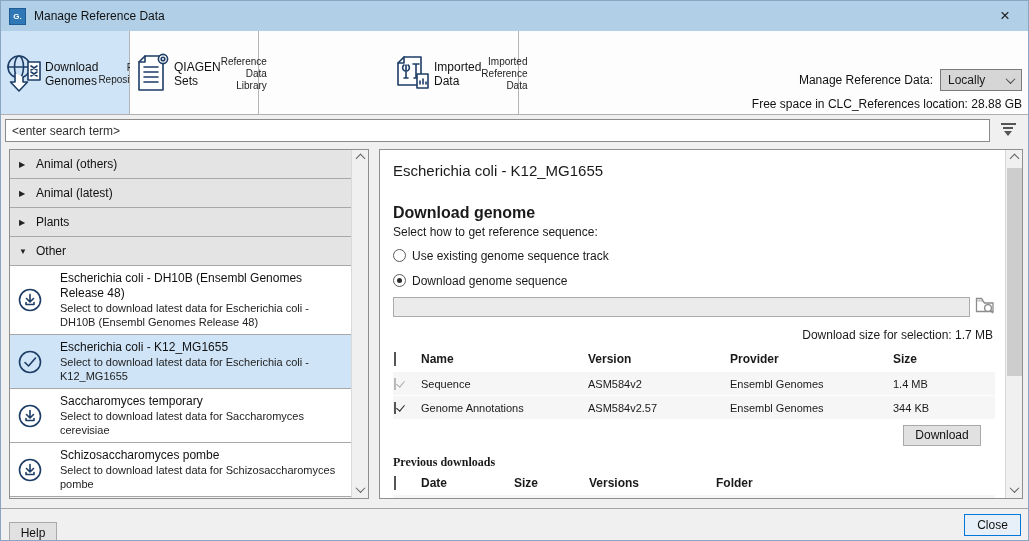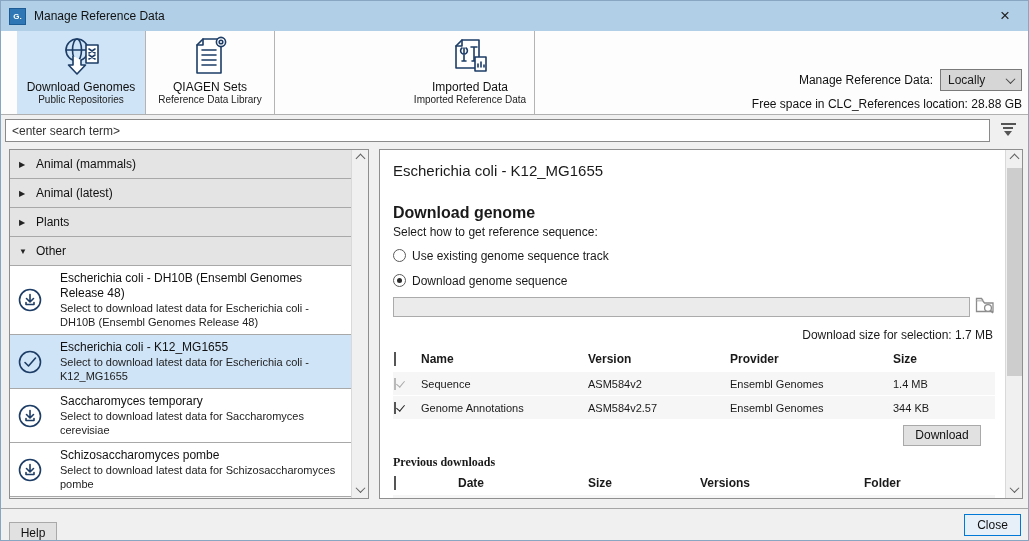--- a/index.html
+++ b/index.html
@@ -8,21 +8,21 @@
   .window { position:relative; width:1029px; height:541px; background:#f0f0f0; border:1px solid #88a5c2; overflow:hidden; }
 
   
   .titlebar { position:absolute; left:0; top:0; width:100%; height:30px; background:#b1d0e8; display:flex; align-items:center; padding-left:8px; }
   .app-icon { width:17px; height:17px; background:#2f78b5; border:1px solid #1d5c94; color:#fff; font-size:8px; font-weight:bold; display:flex; align-items:center; justify-content:center; margin-right:8px; }
   .title-text { font-size:12px; color:#111; }
   .titlebar-close { position:absolute; right:0; top:0; width:46px; height:30px; display:flex; align-items:center; justify-content:center; font-size:17px; color:#222; cursor:default; }
 
   
   .tabbar { position:absolute; left:0; top:30px; width:100%; height:84px; background:#fdfdfd; border-bottom:1px solid #b0b0b0; }
-  .tab { position:absolute; top:0; height:83px; width:129px; border-right:1px solid #b4b4b4; display:flex; flex-direction:column; align-items:center; padding-top:3px; background:#fdfdfd;margin-left:16px; }
+  .tab { position:absolute; top:0; height:83px; width:129px; border-right:1px solid #b4b4b4; display:flex; align-items:center; padding-top:3px; background:#fdfdfd; }
   .tab.selected { background:#cfe4f6; }
   .tab-icon { height:46px; display:flex; align-items:center; justify-content:center; }
   .tab-label { font-size:12px; color:#111; line-height:14px; }
   .tab-sublabel { font-size:10px; color:#222; line-height:12px;text-align:right; }
 
   .info-block { position:absolute; right:6px; top:38px; display:flex; flex-direction:column; align-items:flex-end; gap:5px; }
   .info-row1 { display:flex; align-items:center; gap:7px; }
   .combo { width:82px; height:22px; background:#d6d6d6; border:1px solid #7a7a7a; display:flex; align-items:center; justify-content:space-between; padding:0 7px 0 7px; }
   .combo-text { font-size:12px; }
   .chev { width:7px; height:7px; border-right:1.4px solid #444; border-bottom:1.4px solid #444; }
@@ -64,21 +64,21 @@
   .track-row { display:flex; align-items:center; margin-top:7px; gap:5px; }
   .track-input { flex:1; height:20px; background:#ebebeb; border:1px solid #ababab; }
   .size-label { text-align:right; font-size:12px; margin-top:11px; padding-right:2px; }
 
   .ftable { margin-top:5px; }
   .frow { display:grid; grid-template-columns:27px 167px 142px 163px 1fr; align-items:center; height:23px; padding-left:1px; }
   .frow.header { font-weight:bold; font-size:12px; height:24px; }
   .frow.data { background:#f6f6f6; font-size:11px; margin-top:1px; }
   .ptable { margin-top:2px; }
   .prow { display:grid; grid-template-columns:27px 93px 75px 127px 1fr; align-items:center; height:22px; padding-left:1px; }
-  .prow.header { font-weight:bold; font-size:12px;gap:37px; }
+  .prow.header { font-weight:bold; font-size:12px; }
   .prow.data { background:#f6f6f6; font-size:11px; height:23px; margin-top:1px; }
   .cell { padding-right:6px; overflow:hidden; white-space:nowrap; }
   .link { color:#2323cc; font-size:11px; }
 
   .checkbox { width:13px; height:13px; border:1px solid #555; background:#fff; position:relative; }
   .checkbox.checked::after { content:""; position:absolute; left:3px; top:1px; width:4px; height:7px; border-right:1.8px solid #222; border-bottom:1.8px solid #222; transform:rotate(40deg); }
   .checkbox.disabled { border-color:#b9b9b9; background:#f3f3f3; }
   .checkbox.disabled.checked::after { border-color:#aaa; }
 
   .btn { display:inline-block; background:#e1e1e1; border:1px solid #a9a9a9; font-family:"Liberation Sans",sans-serif; font-size:12px; color:#111; text-align:center; }
@@ -183,21 +183,21 @@
       <div class="b1"></div>
         <div class="b2"></div>
         <div class="tri"></div>
     </div>
   </div>
 
   <div class="left-panel">
     <div class="left-content">
       <div class="category">
         <span class="cat-arrow">▶</span>
-        <span class="cat-label">Animal (mammals)</span>
+        <span class="cat-label">Animal (others)</span>
       </div>
       <div class="category">
         <span class="cat-arrow">▶</span>
         <span class="cat-label">Animal (latest)</span>
       </div>
       <div class="category">
         <span class="cat-arrow">▶</span>
         <span class="cat-label">Plants</span>
       </div>
       <div class="category">

